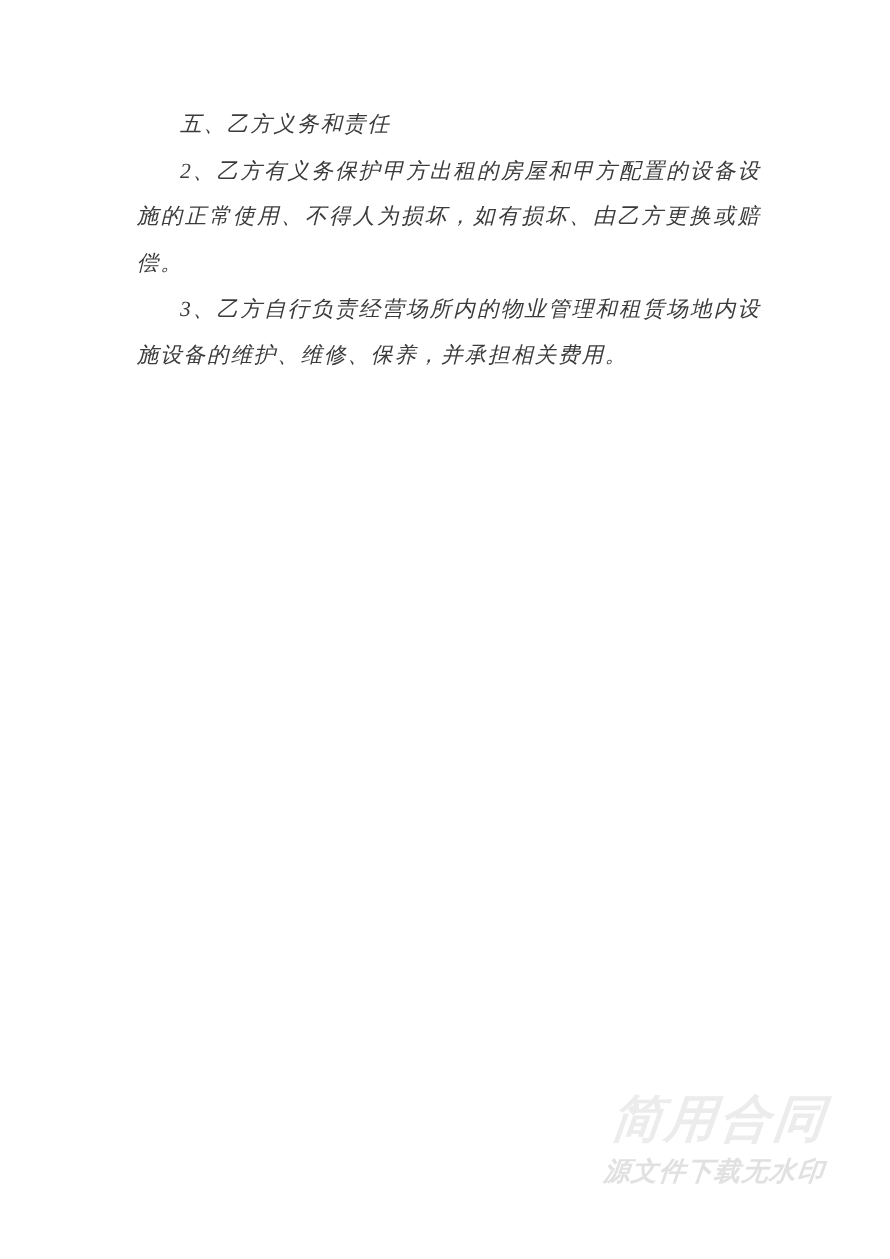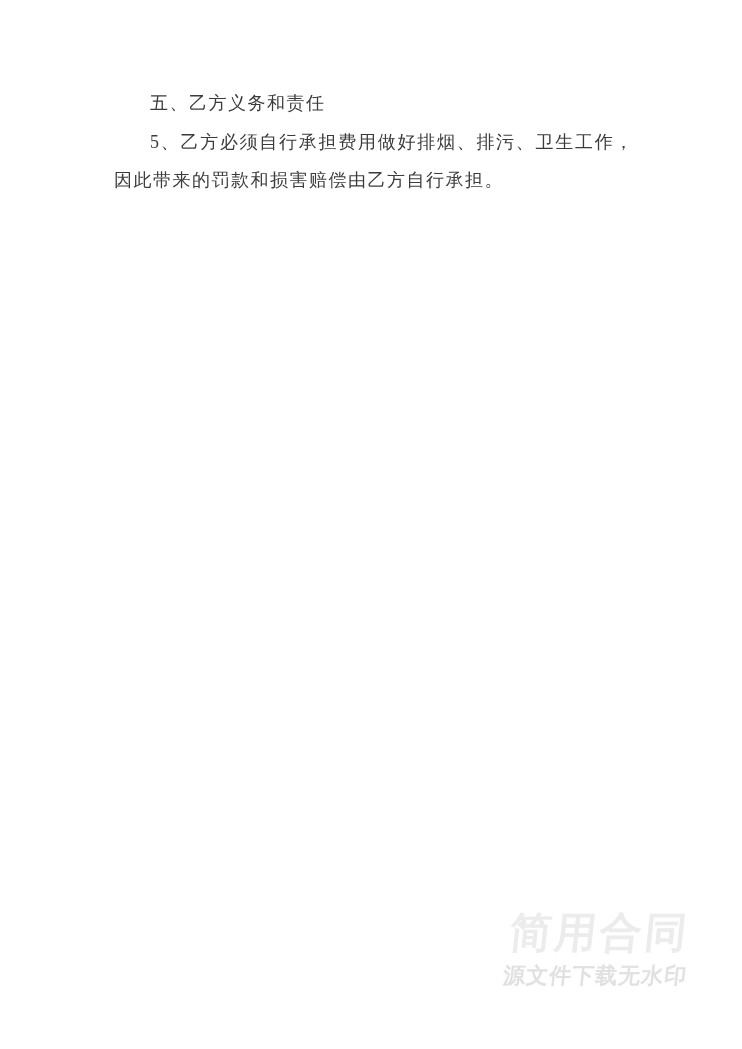--- a/index.html
+++ b/index.html
@@ -11,20 +11,21 @@
     height: 1049px;
     background: #ffffff;
     position: relative;
     overflow: hidden;
     font-family: "Liberation Serif", "DejaVu Serif", serif;
   }
   .page {
     position: absolute;
     inset: 0;
     background: var(--page_background, #ffffff);
+    font-style: italic;
   }
   .doc {
     position: absolute;
     left: 114px;
     top: 84px;
     width: 520px;
     color: var(--text, #3b3b3b);
     font-size: 18px;
     line-height: 38.5px;
     text-align: justify;
@@ -58,20 +59,21 @@
     line-height: 1;
     margin-top: 11px;
   }
 </style>
 </head>
 <body>
 
 <div class="page">
   <div class="doc">
     <p>五、乙方义务和责任</p>
-    <p>5、乙方必须自行承担费用做好排烟、排污、卫生工作，因此带来的罚款和损害赔偿由乙方自行承担。</p>
+    <p>2、乙方有义务保护甲方出租的房屋和甲方配置的设备设施的正常使用、不得人为损坏，如有损坏、由乙方更换或赔偿。</p>
+    <p>3、乙方自行负责经营场所内的物业管理和租赁场地内设施设备的维护、维修、保养，并承担相关费用。</p>
   </div>
 
   <div class="watermark">
     <div class="watermark-title">简用合同</div>
     <div class="watermark-subtitle">源文件下载无水印</div>
   </div>
 </div>
 
 </body></html>

